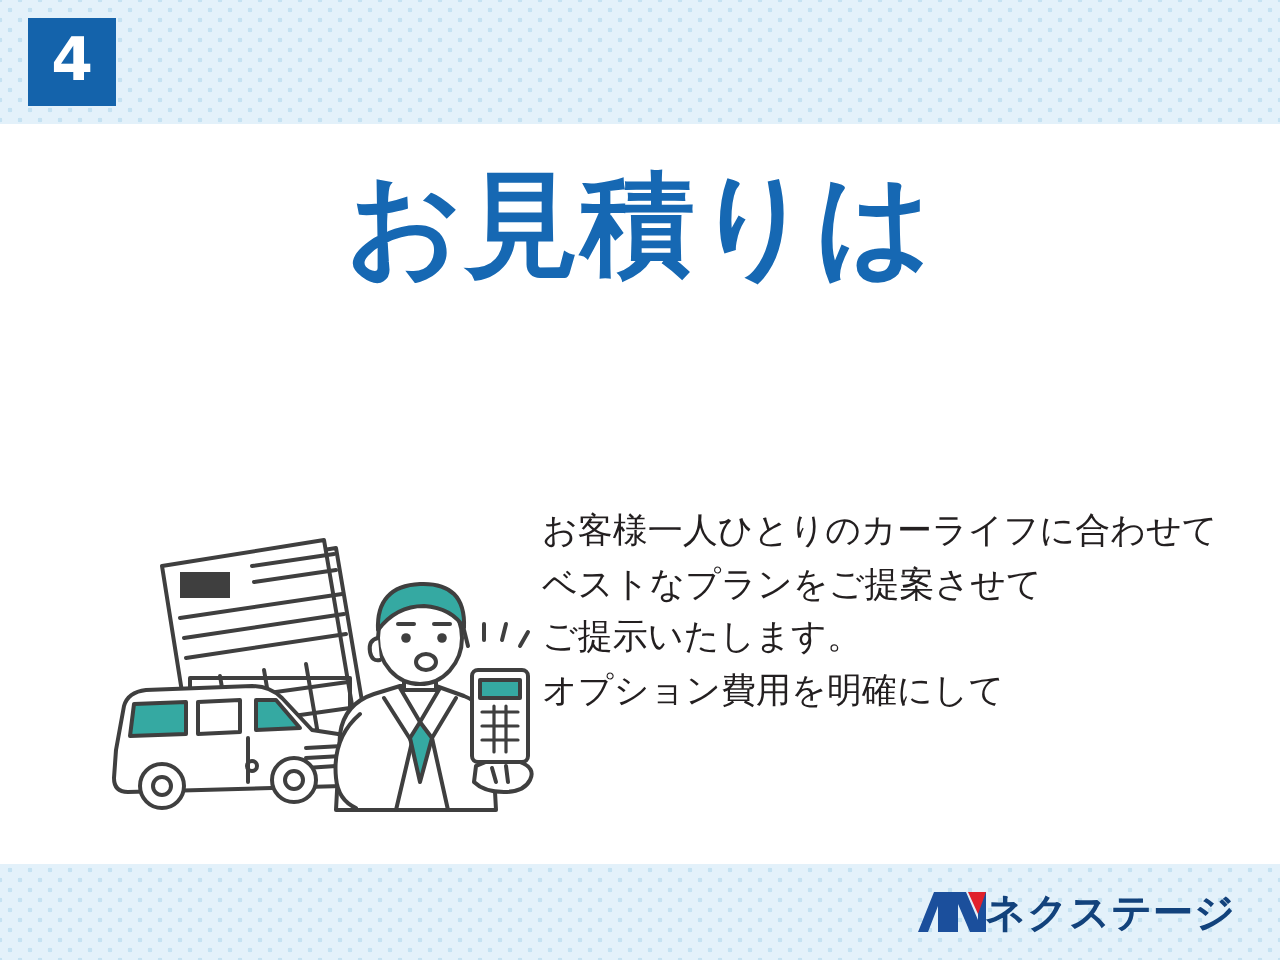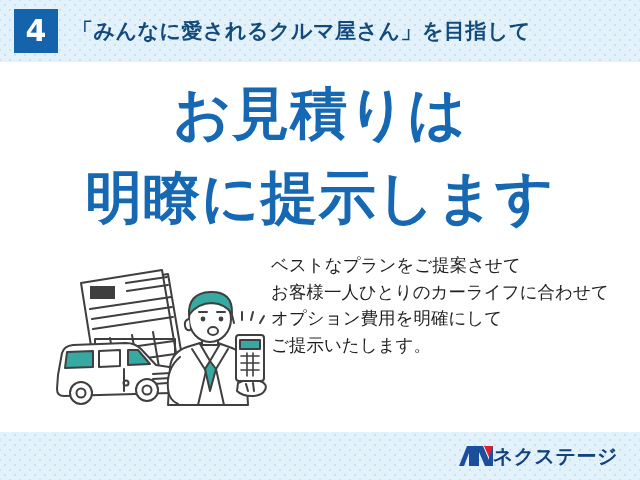--- a/index.html
+++ b/index.html
@@ -77,33 +77,31 @@
     white-space:nowrap;
   }
 </style>
 </head>
 <body>
 
 <div id="stage">
 
   <div id="header">
     <div id="badge">4</div>
-    <div id="header-title">「みんなに愛されるクルマ屋さん」を目指して</div>
   </div>
 
   <div id="panel">
 
     <div id="headline1">お見積りは</div>
-    <div id="headline2">明瞭に提示します</div>
 
     <div id="body-copy">
+      <div>お客様一人ひとりのカーライフに合わせて</div>
       <div>ベストなプランをご提案させて</div>
-      <div>お客様一人ひとりのカーライフに合わせて</div>
+      <div>ご提示いたします。</div>
       <div>オプション費用を明確にして</div>
-      <div>ご提示いたします。</div>
     </div>
 
     <div id="illus">
       <svg width="230" height="170" viewBox="0 0 230 170" xmlns="http://www.w3.org/2000/svg">
         <g fill="none" stroke="#3f3f3f" stroke-width="2" stroke-linecap="round" stroke-linejoin="round">
 
           <g>
             <polygon points="47,30 128,17 146,123 64,137" fill="#ffffff" stroke="#3f3f3f"></polygon>
             <polygon points="41,26 122,13 140,119 58,133" fill="#ffffff" stroke="#3f3f3f"></polygon>
 

